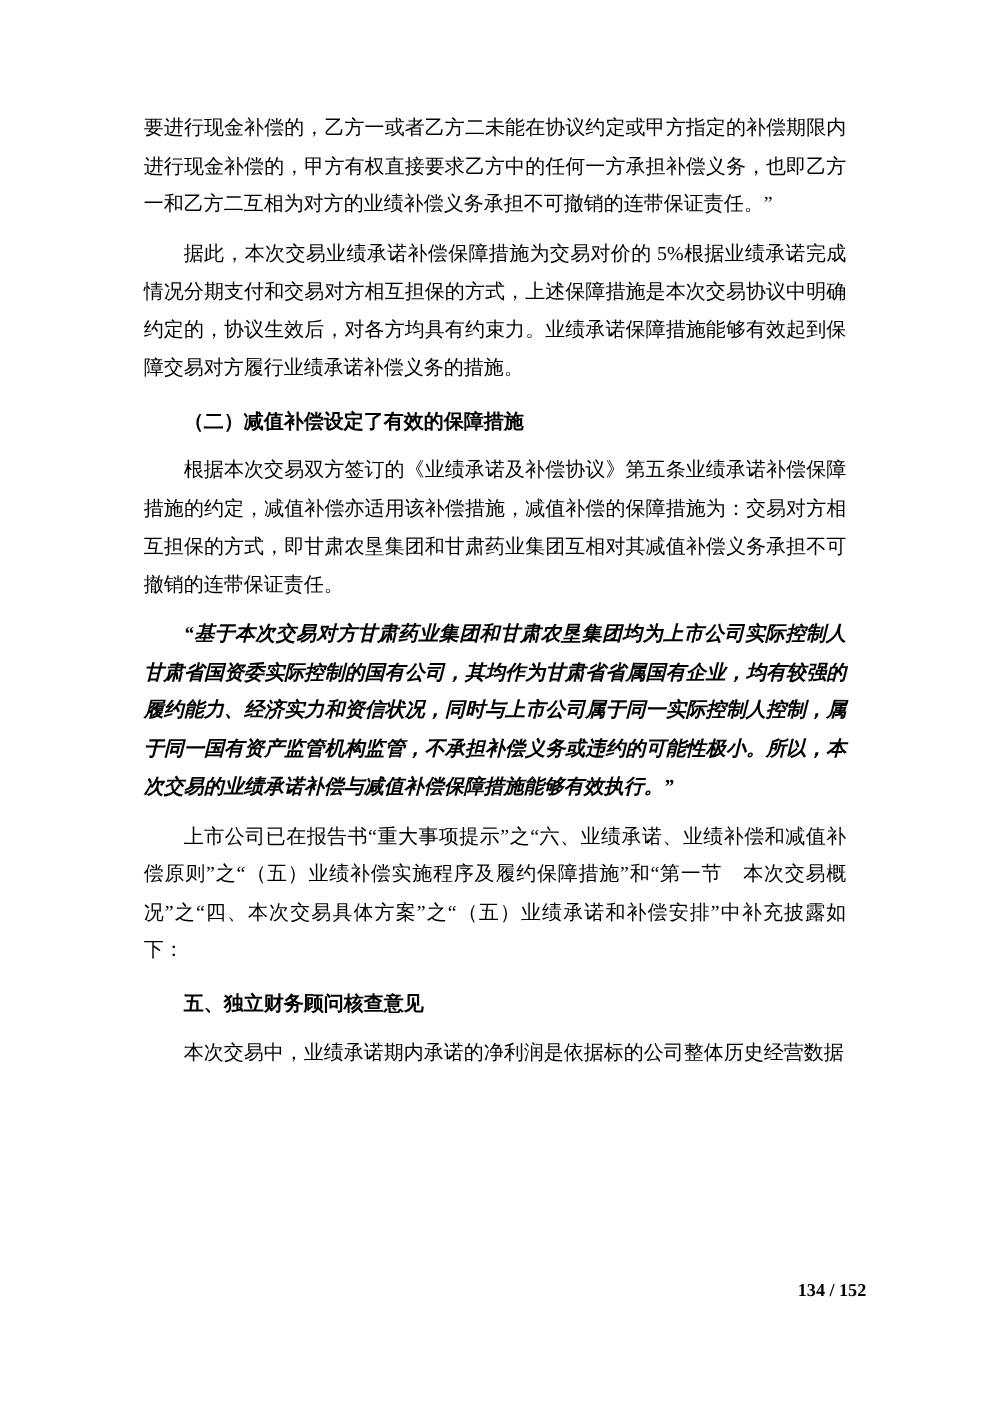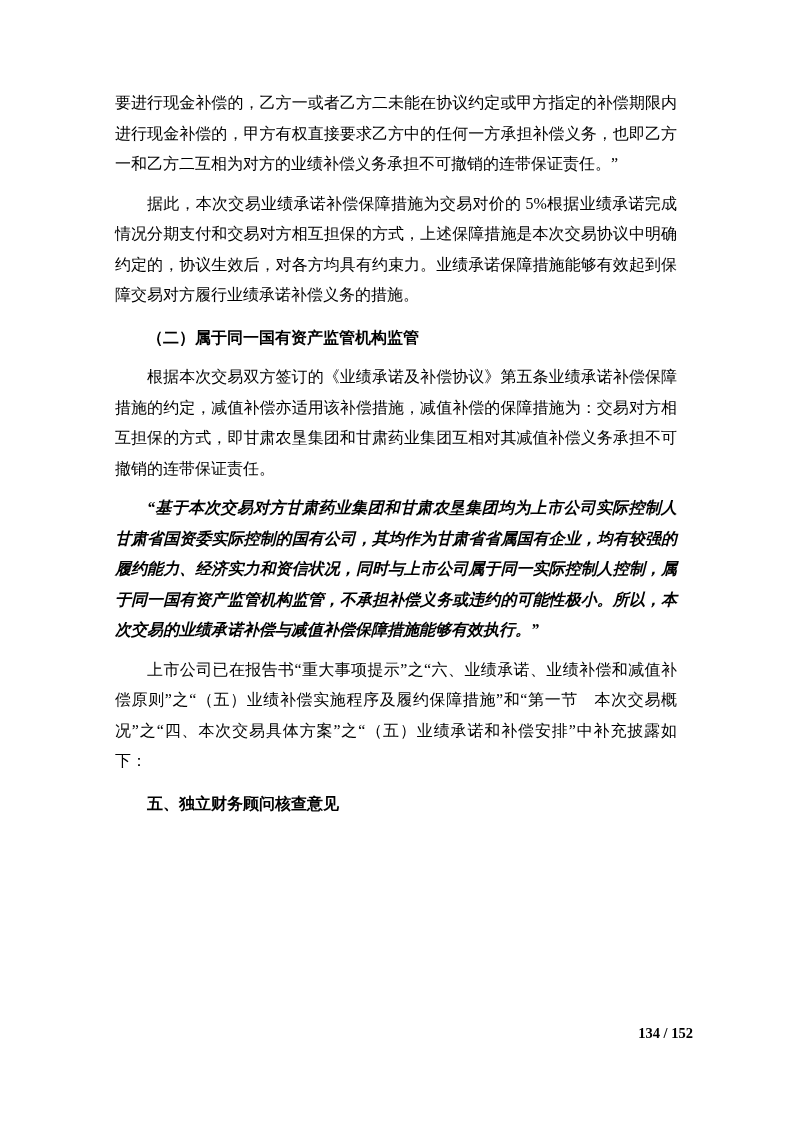--- a/index.html
+++ b/index.html
@@ -59,29 +59,30 @@
 </head>
 <body>
 
 <div class="page">
   <div class="content">
 
     <p>要进行现金补偿的，乙方一或者乙方二未能在协议约定或甲方指定的补偿期限内进行现金补偿的，甲方有权直接要求乙方中的任何一方承担补偿义务，也即乙方一和乙方二互相为对方的业绩补偿义务承担不可撤销的连带保证责任。”</p>
 
     <p class="indent">据此，本次交易业绩承诺补偿保障措施为交易对价的 5%根据业绩承诺完成情况分期支付和交易对方相互担保的方式，上述保障措施是本次交易协议中明确约定的，协议生效后，对各方均具有约束力。业绩承诺保障措施能够有效起到保障交易对方履行业绩承诺补偿义务的措施。</p>
 
-    <div class="heading">（二）属于同一国有资产监管机构监管</div>
+    <div class="heading">（二）减值补偿设定了有效的保障措施</div>
 
     <p class="indent">根据本次交易双方签订的《业绩承诺及补偿协议》第五条业绩承诺补偿保障措施的约定，减值补偿亦适用该补偿措施，减值补偿的保障措施为：交易对方相互担保的方式，即甘肃农垦集团和甘肃药业集团互相对其减值补偿义务承担不可撤销的连带保证责任。</p>
 
     <p class="indent kai-bold">“基于本次交易对方甘肃药业集团和甘肃农垦集团均为上市公司实际控制人甘肃省国资委实际控制的国有公司，其均作为甘肃省省属国有企业，均有较强的履约能力、经济实力和资信状况，同时与上市公司属于同一实际控制人控制，属于同一国有资产监管机构监管，不承担补偿义务或违约的可能性极小。所以，本次交易的业绩承诺补偿与减值补偿保障措施能够有效执行。”</p>
 
     <p class="indent">上市公司已在报告书“重大事项提示”之“六、业绩承诺、业绩补偿和减值补偿原则”之“（五）业绩补偿实施程序及履约保障措施”和“第一节　本次交易概况”之“四、本次交易具体方案”之“（五）业绩承诺和补偿安排”中补充披露如下：</p>
 
     <div class="heading">五、独立财务顾问核查意见</div>
 
 
 
+    <p class="indent">本次交易中，业绩承诺期内承诺的净利润是依据标的公司整体历史经营数据</p>
 
   </div>
 
   <div class="page-number">134 / 152</div>
 </div>
 
 </body></html>

